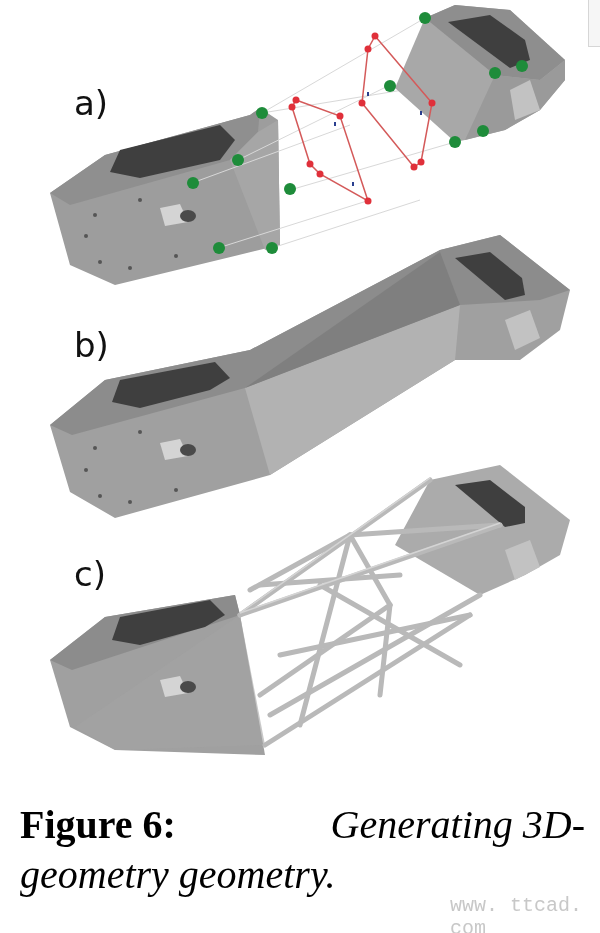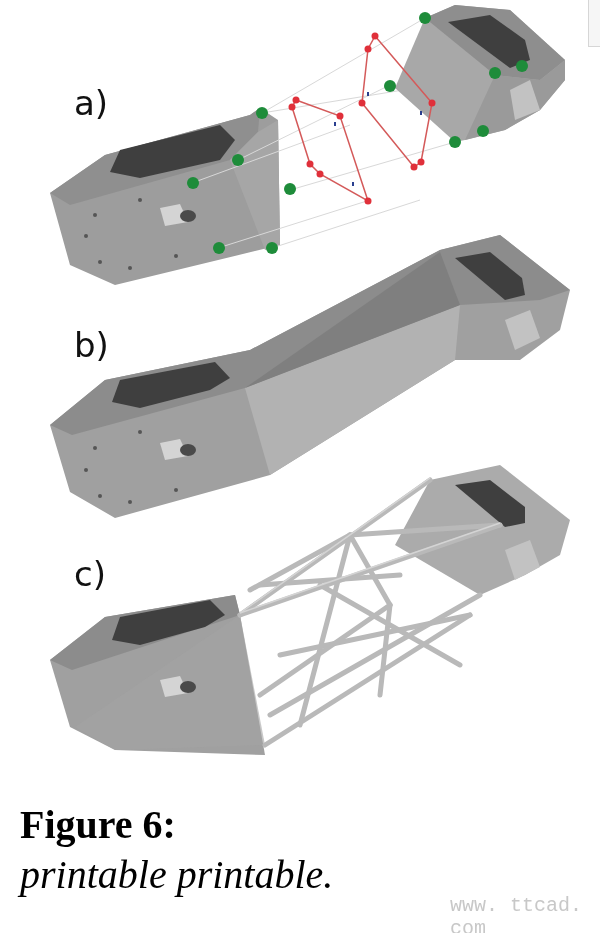--- a/index.html
+++ b/index.html
@@ -148,17 +148,18 @@
       <line x1="240" y1="158" x2="430" y2="23"></line>
       <line x1="240" y1="158" x2="500" y2="68"></line>
     </g>
   </svg>
   <div class="panel-label" style="left:74px;top:102px;">c)</div>
 </div>
 
 <div class="caption">
   <div class="line1">
     <b>Figure 6:</b>
+    <i>Generating 3D-</i>
   </div>
-  <div><i>printable printable.</i></div>
+  <div><i>geometry geometry.</i></div>
 </div>
 
 <div class="watermark">www. ttcad. com</div>
 
 </body></html>

